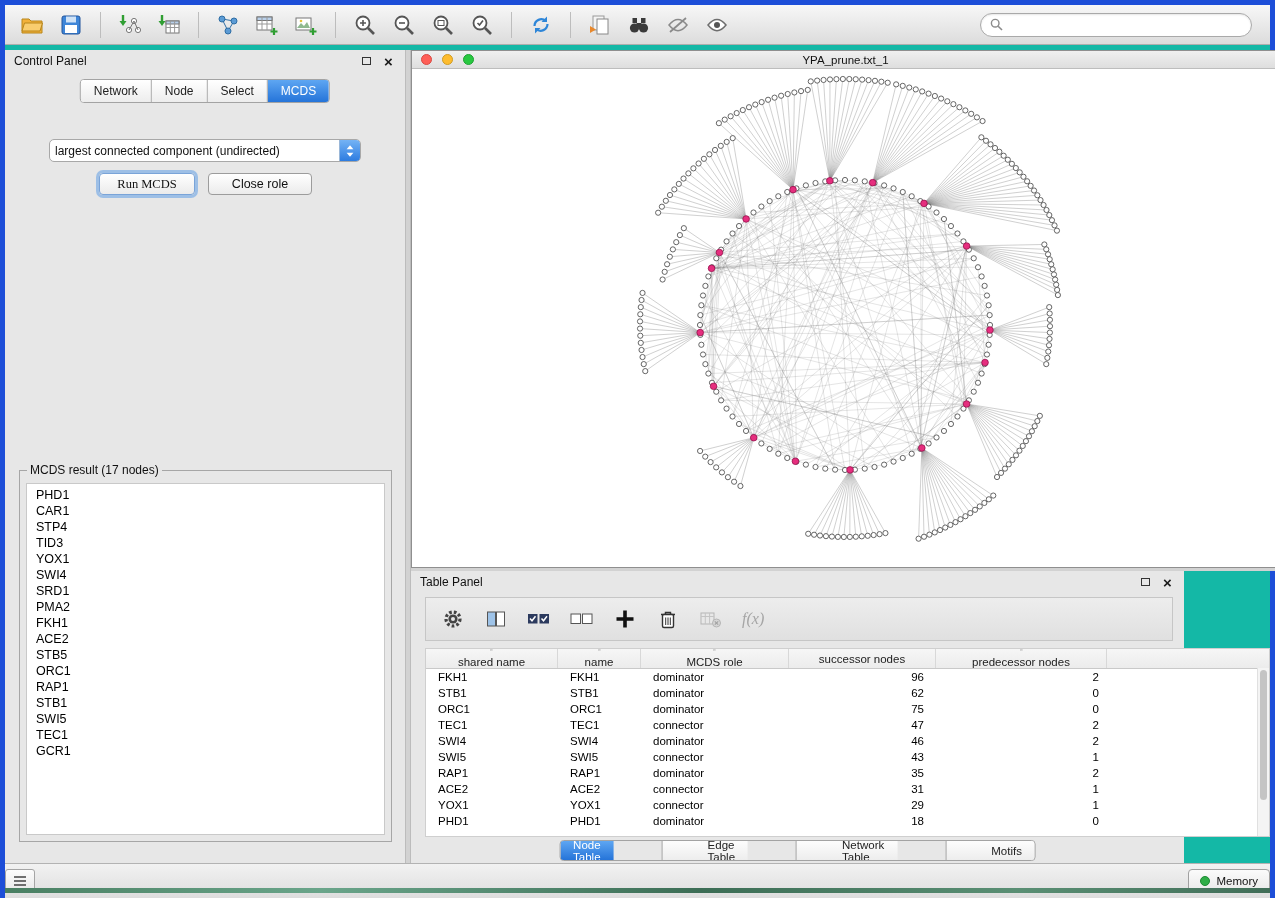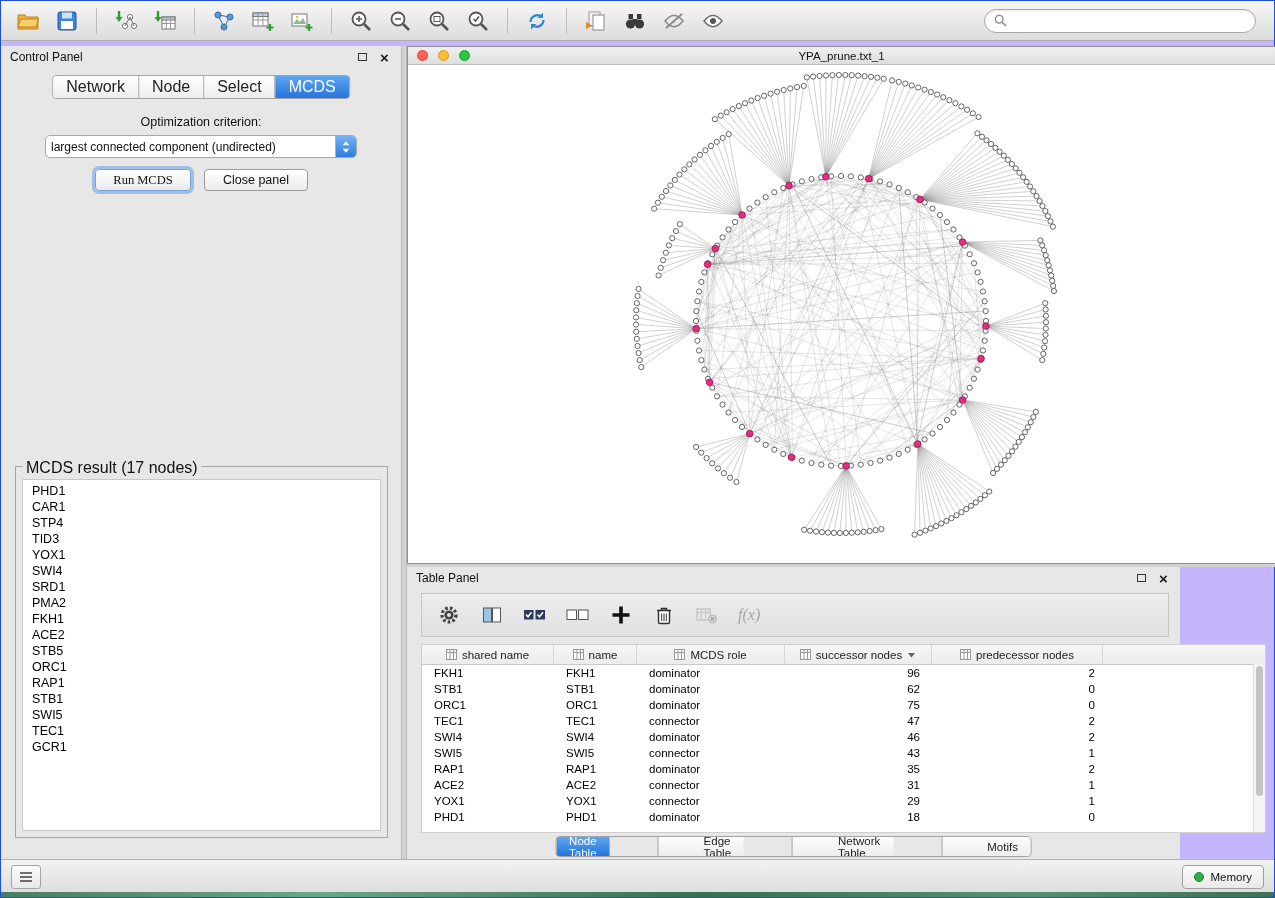--- a/index.html
+++ b/index.html
@@ -1,47 +1,47 @@
 <!DOCTYPE html>
 <html><head>
 <meta charset="utf-8">
 <style>
   html,body{margin:0;padding:0;}
   body{width:1275px;height:898px;font-family:"Liberation Sans",sans-serif;background:#d9d9d9;position:relative;overflow:hidden;}
-  #app{position:absolute;inset:0;border:1px solid #1d4ed8;box-sizing:border-box;background:#c4b5fd;}
+  #app{position:absolute;inset:0;border:5px solid #1d4ed8;box-sizing:border-box;background:#14b8a6;}
 
   
   #toolbar{position:absolute;left:0;top:0;width:100%;height:40px;background:linear-gradient(#f7f7f7,#dcdcdc);border-bottom:1px solid #aeaeae;display:flex;align-items:center;padding:0 12px;gap:9px;box-sizing:border-box;}
   .ticon{width:30px;height:30px;display:flex;align-items:center;justify-content:center;border-radius:4px;}
   .tsep{width:1px;height:26px;background:#bdbdbd;margin:0 5px;}
   #search-wrap{margin-left:auto;width:272px;height:24px;border:1px solid #a9a9a9;border-radius:12px;background:#fff;display:flex;align-items:center;padding:0 9px;gap:6px;box-shadow:inset 0 1px 2px rgba(0,0,0,.10);box-sizing:border-box;margin-right:6px;}
   #search-input{border:none;outline:none;flex:1;font-size:12px;background:transparent;font-family:"Liberation Sans",sans-serif;}
 
   
   .panel-header{height:22px;display:flex;align-items:center;padding:0 9px;font-size:12px;color:#111;}
   .panel-header .spacer{flex:1;}
   .win-btn{width:15px;height:15px;display:flex;align-items:center;justify-content:center;margin-left:7px;}
   .float-glyph{width:9px;height:8px;border:1.5px solid #333;box-sizing:border-box;}
   .close-glyph{font-size:15px;font-weight:bold;line-height:1;color:#1a1a1a;}
 
   
   #control-panel{position:absolute;left:0;top:45px;width:400px;height:813px;background:#e7e7e7;}
   #cp-tabs{position:absolute;left:50%;top:29px;transform:translateX(-50%);display:inline-flex;border:1px solid #a3a3a3;border-radius:4px;overflow:hidden;background:#fff;}
-  .seg-tab{padding:3px 13px;font-size:16px;color:#222;background:linear-gradient(#ffffff,#ededed);display:flex;align-items:center;height:16px;}
+  .seg-tab{padding:3px 13px;font-size:12px;color:#222;background:linear-gradient(#ffffff,#ededed);display:flex;align-items:center;height:16px;}
   .seg-tab + .seg-tab{border-left:1px solid #a9a9a9;}
   .seg-tab.active{background:linear-gradient(#5ea6f2,#2574d9);color:#fff;}
   #cp-opt-label{position:absolute;left:0;top:69px;width:400px;text-align:center;font-size:12.5px;color:#111;}
   #cp-select{position:absolute;left:44px;top:89px;width:312px;height:23px;background:#fff;border:1px solid #a8a8a8;border-radius:5px;display:flex;align-items:center;box-sizing:border-box;overflow:hidden;}
   #cp-select .sel-text{flex:1;font-size:12px;padding-left:5px;color:#111;white-space:nowrap;}
   #cp-select .sel-stepper{width:20px;height:100%;background:linear-gradient(#74b3f5,#2d7ce0);display:flex;align-items:center;justify-content:center;border-left:1px solid #9ab7d8;}
   .btn{position:absolute;height:22px;border:1px solid #9c9c9c;border-radius:4px;background:linear-gradient(#ffffff,#ebebeb);font-size:12.5px;color:#111;display:flex;align-items:center;justify-content:center;box-sizing:border-box;}
   #btn-run{left:94px;top:123px;width:96px;border-color:#7aa4d8;box-shadow:0 0 0 3px rgba(96,158,229,.55);font-family:Liberation Serif, serif;}
   #btn-closepanel{left:203px;top:123px;width:104px;}
   #mcds-box{position:absolute;left:12px;top:420px;width:373px;height:372px;border:1px solid #a6a6a6;box-sizing:border-box;}
-  #mcds-box legend{font-size:16px;color:#111;background:#e7e7e7;padding:0 3px;position:absolute;top:-8px;left:7px;}
+  #mcds-box legend{font-size:12px;color:#111;background:#e7e7e7;padding:0 3px;position:absolute;top:-8px;left:7px;}
   #mcds-list{position:absolute;left:6px;right:6px;top:12px;bottom:6px;background:#fff;border:1px solid #c9c9c9;overflow:hidden;padding:3px 0 0 9px;font-size:12.5px;line-height:16px;color:#000;}
 
   
   #splitter-v{position:absolute;left:400px;top:45px;width:6px;height:813px;background:#d2d2d2;border-left:1px solid #bcbcbc;border-right:1px solid #bcbcbc;box-sizing:border-box;}
   #splitter-h{position:absolute;left:406px;top:563px;width:869px;height:3px;background:#d2d2d2;}
 
   
   #network-panel{position:absolute;left:406px;top:45px;width:869px;height:518px;background:#fff;border:1px solid #8f8f8f;box-sizing:border-box;}
   #net-titlebar{height:17px;background:linear-gradient(#f0f0f0,#dedede);border-bottom:1px solid #bdbdbd;display:flex;align-items:center;justify-content:center;font-size:11.5px;color:#111;position:relative;}
   .traffic{position:absolute;left:9px;top:3px;display:flex;gap:10px;}
@@ -51,35 +51,35 @@
   .tl.green{background:#28c840;border:0.5px solid #1ea133;}
 
   
   #table-panel{position:absolute;left:406px;top:566px;width:773px;height:292px;background:#e7e7e7;}
   #tp-toolbar{position:absolute;left:14px;right:11px;top:26px;height:44px;background:linear-gradient(#ededed,#e0e0e0);border:1px solid #c6c6c6;display:flex;align-items:center;padding:0 15px;gap:19px;box-sizing:border-box;}
   .tp-ico{width:24px;height:24px;display:flex;align-items:center;justify-content:center;}
   #fx-label{font-family:"Liberation Serif",serif;font-style:italic;font-size:16px;color:#a5a5a5;}
   #nt-wrap{position:absolute;left:14px;top:77px;width:845px;height:189px;background:#fff;border:1px solid #cfcfcf;box-sizing:border-box;overflow:hidden;}
   .tgrid{display:grid;grid-template-columns:132px 83px 148px 147px 171px 1fr;}
   #nt-head{height:19px;background:linear-gradient(#f6f6f6,#ececec);border-bottom:1px solid #c9c9c9;}
-  .th{display:flex;align-items:center;justify-content:center;gap:5px;font-size:11.5px;color:#222;border-right:1px solid #d8d8d8;overflow:hidden;white-space:nowrap;}
+  .th{display:flex;align-items:center;justify-content:center;gap:5px;font-size:11.5px;color:#222;border-right:1px solid #d8d8d8;overflow:hidden;white-space:nowrap;flex-direction:column;}
   .trow{height:16px;}
   .td{font-size:11.5px;color:#000;display:flex;align-items:center;white-space:nowrap;overflow:hidden;}
   .td.l{padding-left:12px;}
   .td.r1{justify-content:flex-end;padding-right:12px;}
   .td.r2{justify-content:flex-end;padding-right:8px;}
   #nt-scroll{position:absolute;right:0;top:19px;bottom:0;width:11px;background:#f4f4f4;border-left:1px solid #e0e0e0;}
   #nt-thumb{position:absolute;left:2px;top:2px;width:7px;height:130px;background:#c4c4c4;border-radius:4px;}
   #tp-tabs{position:absolute;left:50%;top:269px;transform:translateX(-50%);display:inline-flex;border-radius:4px;overflow:hidden;border:1px solid #a3a3a3;gap:48px;}
   .btab{padding:0 13px;height:19px;display:flex;align-items:center;font-size:11.5px;color:#222;background:linear-gradient(#fdfdfd,#ededed);}
   .btab + .btab{border-left:1px solid #a9a9a9;padding-left:45px;}
   .btab.active{background:linear-gradient(#5ea6f2,#2574d9);color:#fff;}
 
   
-  #status-bar{position:absolute;left:0;top:858px;width:100%;height:35px;background:linear-gradient(#f2f2f2,#dddddd);border-top:1px solid #b3b3b3;display:flex;align-items:center;padding:0 10px;box-sizing:border-box;}
+  #status-bar{position:absolute;left:0;top:858px;width:100%;height:35px;background:linear-gradient(#f2f2f2,#dddddd);border-top:1px solid #b3b3b3;display:flex;align-items:center;padding:0 0;box-sizing:border-box;}
   #menu-btn{width:28px;height:22px;border:1px solid #a5a5a5;border-radius:3px;background:linear-gradient(#fcfcfc,#e8e8e8);display:flex;align-items:center;justify-content:center;}
   #memory-btn{margin-left:auto;height:22px;padding:0 11px;border:1px solid #a0a0a0;border-radius:4px;background:linear-gradient(#fbfbfb,#e9e9e9);display:flex;align-items:center;gap:6px;font-size:11.5px;color:#111;}
   #memory-dot{width:10px;height:10px;border-radius:50%;background:#2fae47;border:1px solid #1d8a33;box-sizing:border-box;}
   #wallpaper-strip{position:absolute;left:0;bottom:0;width:100%;height:5px;background:linear-gradient(90deg,#497f62,#6aa58a 25%,#3c6d55 55%,#5a8f74 80%,#416e58);}
 </style>
 </head>
 <body>
 
 <div id="app">
 
@@ -228,32 +228,31 @@
       <span class="win-btn">
           <span class="close-glyph">×</span>
         </span>
     </div>
     <div id="cp-tabs">
         <div class="seg-tab">Network</div>
         <div class="seg-tab">Node</div>
         <div class="seg-tab">Select</div>
         <div class="seg-tab active">MCDS</div>
       </div>
-    <div id="cp-opt-label">Optimization criterion:</div>
     <div id="cp-select">
       <span class="sel-text">largest connected component (undirected)</span>
       <span class="sel-stepper">
         <svg width="10" height="14" viewBox="0 0 10 14">
             <path d="M5 1.2l3.4 4H1.6z" fill="#fff"></path>
             <path d="M5 12.8l-3.4-4h6.8z" fill="#fff"></path>
           </svg>
       </span>
     </div>
     <div class="btn" id="btn-run">Run MCDS</div>
-    <div class="btn" id="btn-closepanel">Close panel</div>
+    <div class="btn" id="btn-closepanel">Close role</div>
     <fieldset id="mcds-box">
       <legend>MCDS result (17 nodes)</legend>
       <div id="mcds-list">
           <div class="mcds-item">PHD1</div>
           <div class="mcds-item">CAR1</div>
           <div class="mcds-item">STP4</div>
           <div class="mcds-item">TID3</div>
           <div class="mcds-item">YOX1</div>
           <div class="mcds-item">SWI4</div>
           <div class="mcds-item">SRD1</div>

